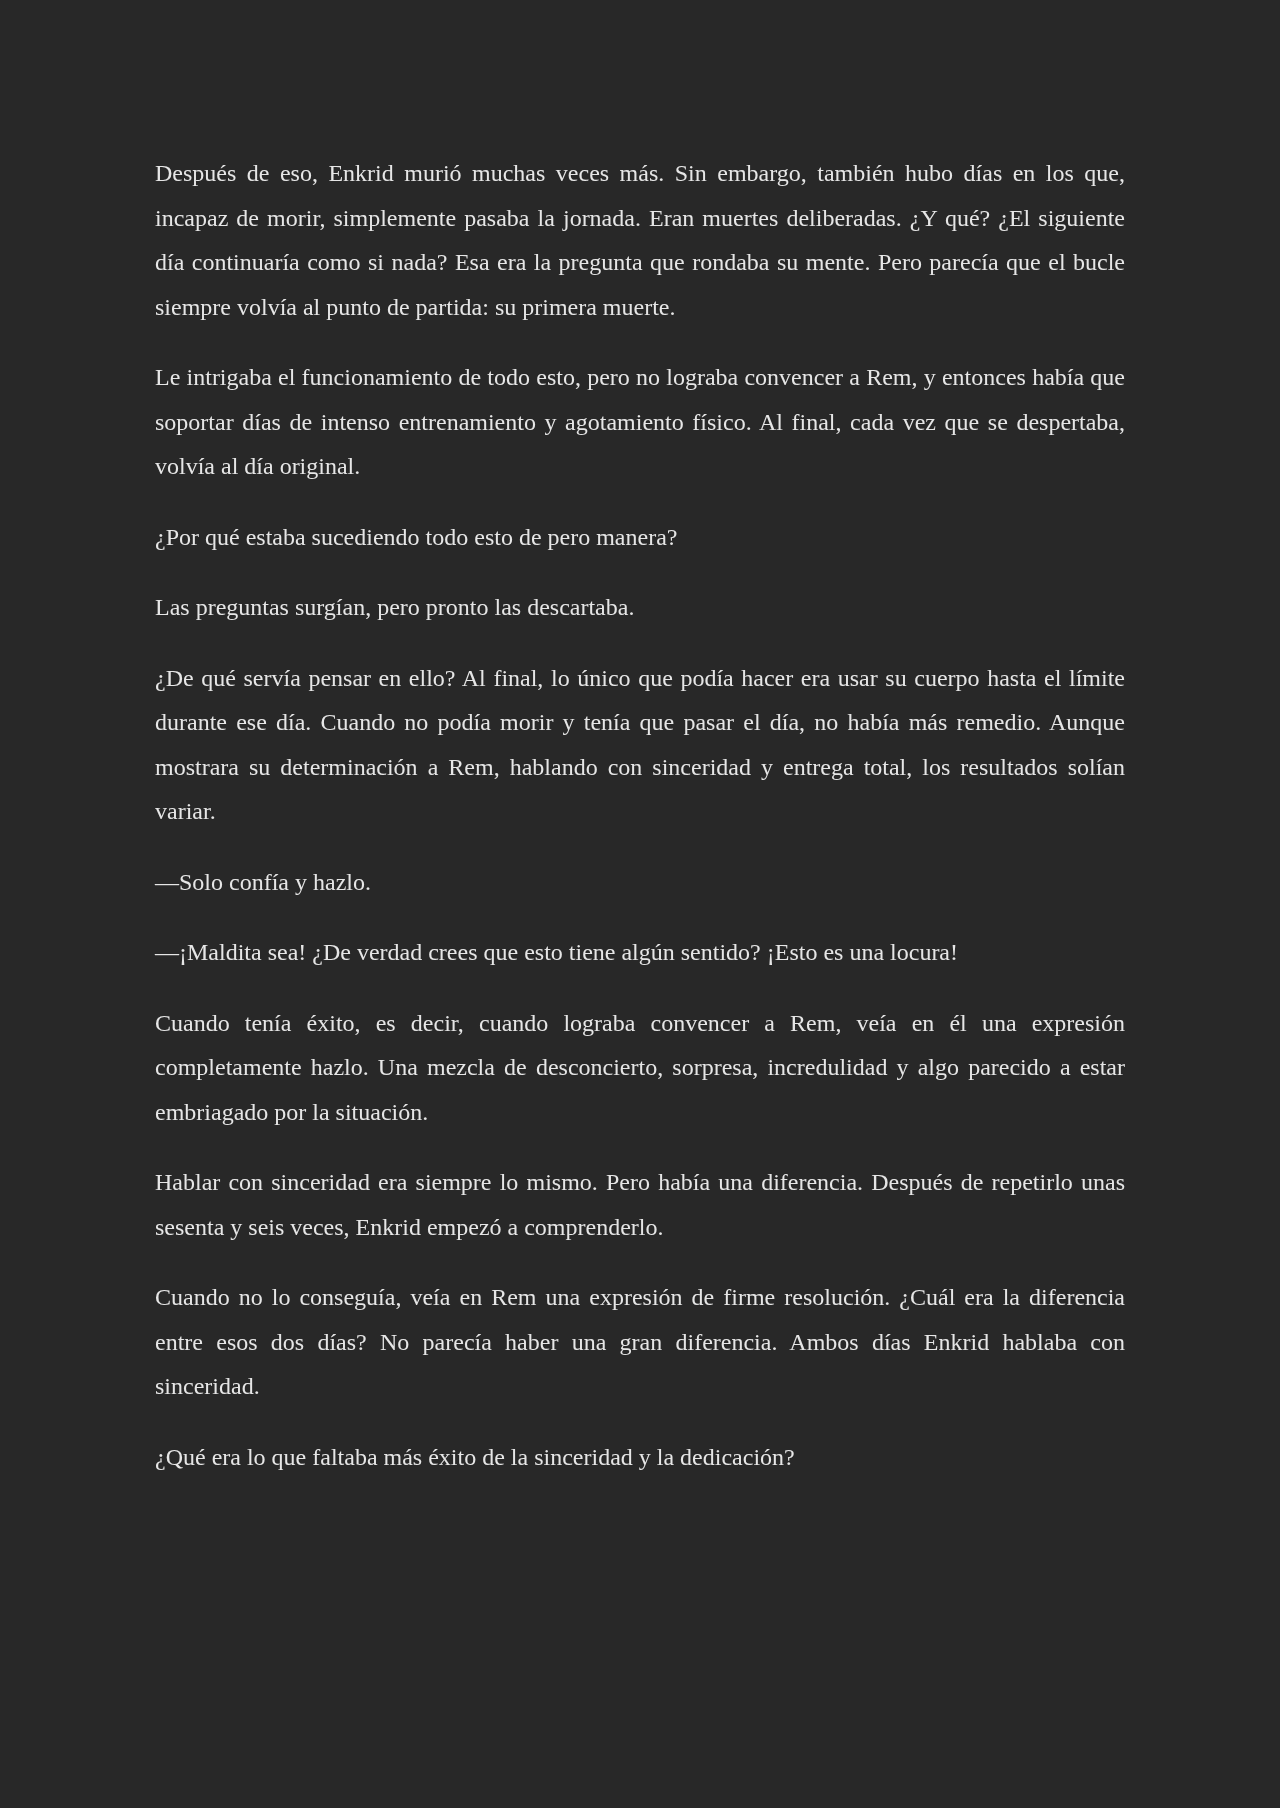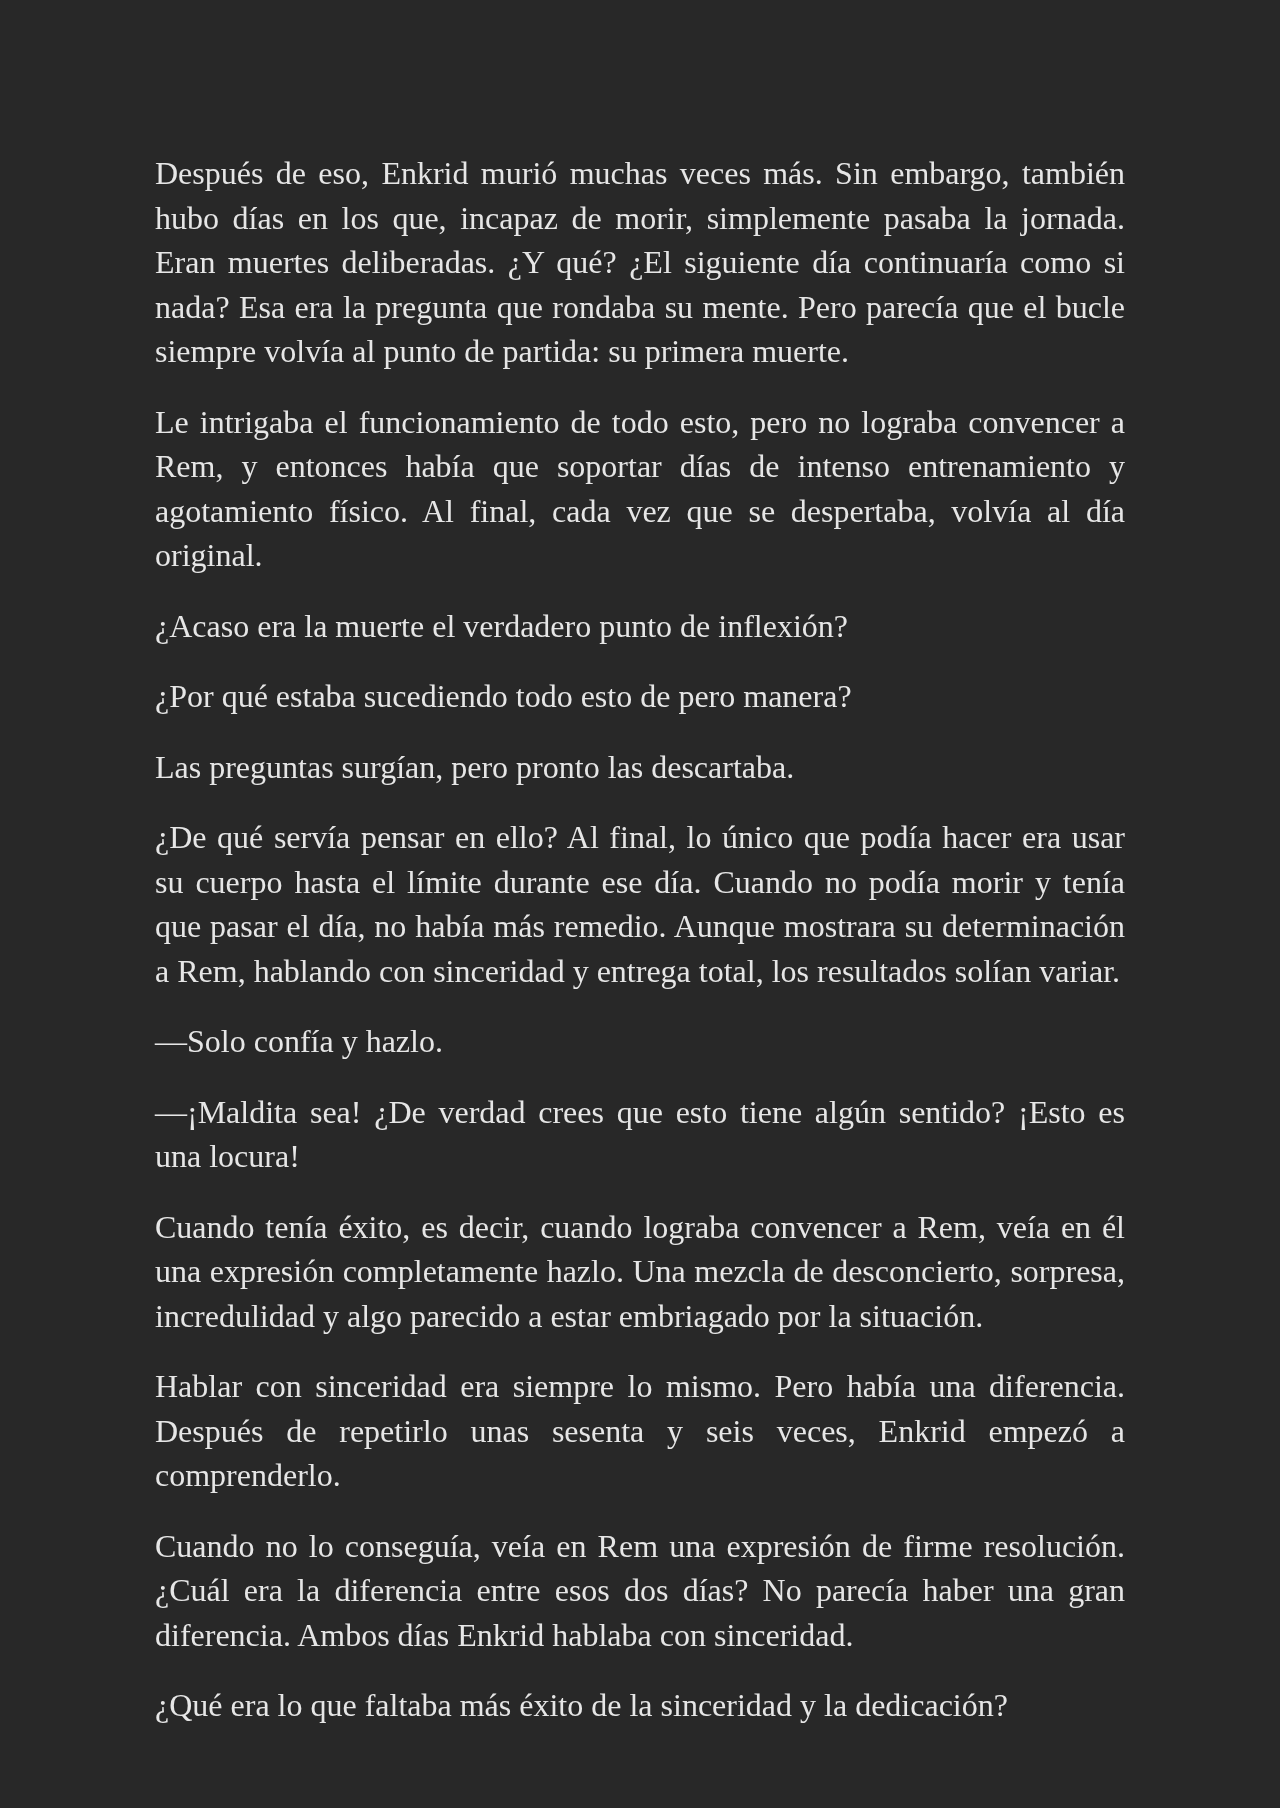--- a/index.html
+++ b/index.html
@@ -15,33 +15,32 @@
       color: #e6e6e6;
     }
     .page {
       position: absolute;
       left: 155px;
       top: 151px;
       width: 970px;
     }
     .para {
       margin: 0 0 26px 0;
-      font-size: 32px;
+      font-size: 24px;
       line-height: 44.5px;
       text-align: justify;
       letter-spacing: 0;
     }
   </style>
 </head>
 <body>
 
 <div class="page">
   <p class="para">Después de eso, Enkrid murió muchas veces más. Sin embargo, también hubo días en los que, incapaz de morir, simplemente pasaba la jornada. Eran muertes deliberadas. ¿Y qué? ¿El siguiente día continuaría como si nada? Esa era la pregunta que rondaba su mente. Pero parecía que el bucle siempre volvía al punto de partida: su primera muerte.</p>
   <p class="para">Le intrigaba el funcionamiento de todo esto, pero no lograba convencer a Rem, y entonces había que soportar días de intenso entrenamiento y agotamiento físico. Al final, cada vez que se despertaba, volvía al día original.</p>
-  <p class="para">¿Acaso era la muerte el verdadero punto de inflexión?</p>
   <p class="para">¿Por qué estaba sucediendo todo esto de pero manera?</p>
   <p class="para">Las preguntas surgían, pero pronto las descartaba.</p>
   <p class="para">¿De qué servía pensar en ello? Al final, lo único que podía hacer era usar su cuerpo hasta el límite durante ese día. Cuando no podía morir y tenía que pasar el día, no había más remedio. Aunque mostrara su determinación a Rem, hablando con sinceridad y entrega total, los resultados solían variar.</p>
   <p class="para">—Solo confía y hazlo.</p>
   <p class="para">—¡Maldita sea! ¿De verdad crees que esto tiene algún sentido? ¡Esto es una locura!</p>
   <p class="para">Cuando tenía éxito, es decir, cuando lograba convencer a Rem, veía en él una expresión completamente hazlo. Una mezcla de desconcierto, sorpresa, incredulidad y algo parecido a estar embriagado por la situación.</p>
   <p class="para">Hablar con sinceridad era siempre lo mismo. Pero había una diferencia. Después de repetirlo unas sesenta y seis veces, Enkrid empezó a comprenderlo.</p>
   <p class="para">Cuando no lo conseguía, veía en Rem una expresión de firme resolución. ¿Cuál era la diferencia entre esos dos días? No parecía haber una gran diferencia. Ambos días Enkrid hablaba con sinceridad.</p>
   <p class="para">¿Qué era lo que faltaba más éxito de la sinceridad y la dedicación?</p>
 </div>

